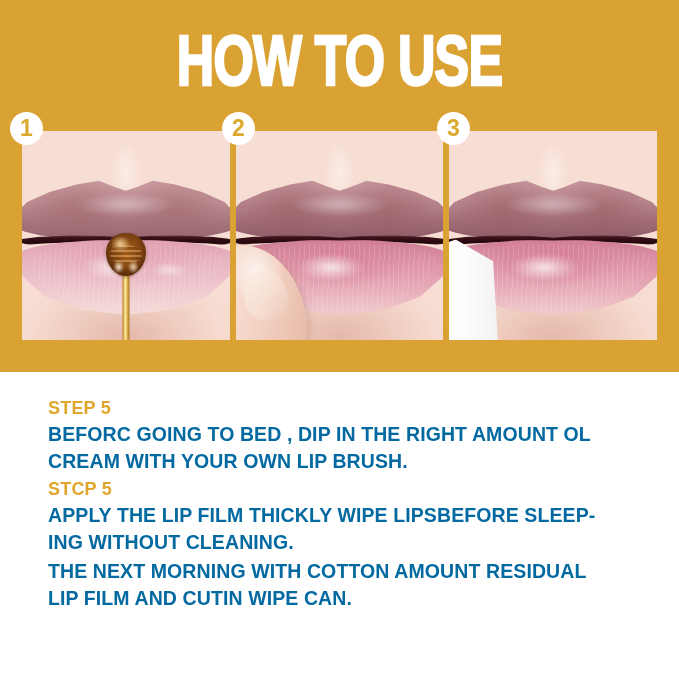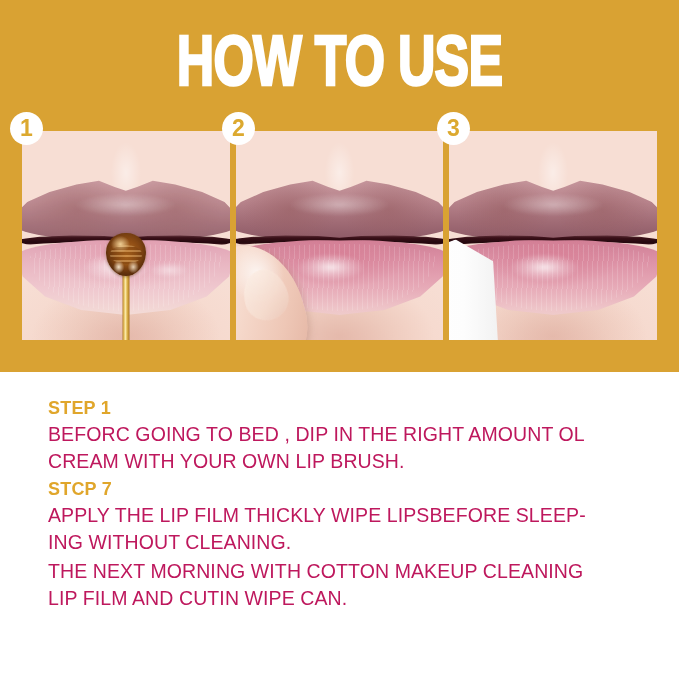--- a/index.html
+++ b/index.html
@@ -316,23 +316,23 @@
   .step-head {
     color: #e0a62b;
     font-size: 18px;
     font-weight: 700;
     line-height: 25px;
     letter-spacing: .2px;
     margin: 0;
   }
 
   .step-body {
-    color: #be185d;
+    color: #0369a1;
     font-size: 19.5px;
-    font-weight: 400;
+    font-weight: 700;
     line-height: 27px;
     letter-spacing: .1px;
     margin: 0;
     white-space: pre-line;
   }
 
   .step-block { margin-bottom: 2px; }
 </style>
 </head>
 <body>
@@ -396,31 +396,31 @@
 
   </div>
 
   <div class="badge badge-1">1</div>
   <div class="badge badge-2">2</div>
   <div class="badge badge-3">3</div>
 
   <div class="steps">
 
     <div class="step-block">
-      <p class="step-head">STEP 1</p>
+      <p class="step-head">STEP 5</p>
       <p class="step-body">BEFORC GOING TO BED , DIP IN THE RIGHT AMOUNT OL
 CREAM WITH YOUR OWN LIP BRUSH.</p>
     </div>
 
     <div class="step-block">
-      <p class="step-head">STCP 7</p>
+      <p class="step-head">STCP 5</p>
       <p class="step-body">APPLY THE LIP FILM THICKLY WIPE LIPSBEFORE SLEEP-
 ING WITHOUT CLEANING.</p>
     </div>
 
     <div class="step-block">
-      <p class="step-body">THE NEXT MORNING WITH COTTON MAKEUP CLEANING
+      <p class="step-body">THE NEXT MORNING WITH COTTON AMOUNT RESIDUAL
 LIP FILM AND CUTIN WIPE CAN.</p>
     </div>
 
   </div>
 
 </div>
 
 </body></html>

